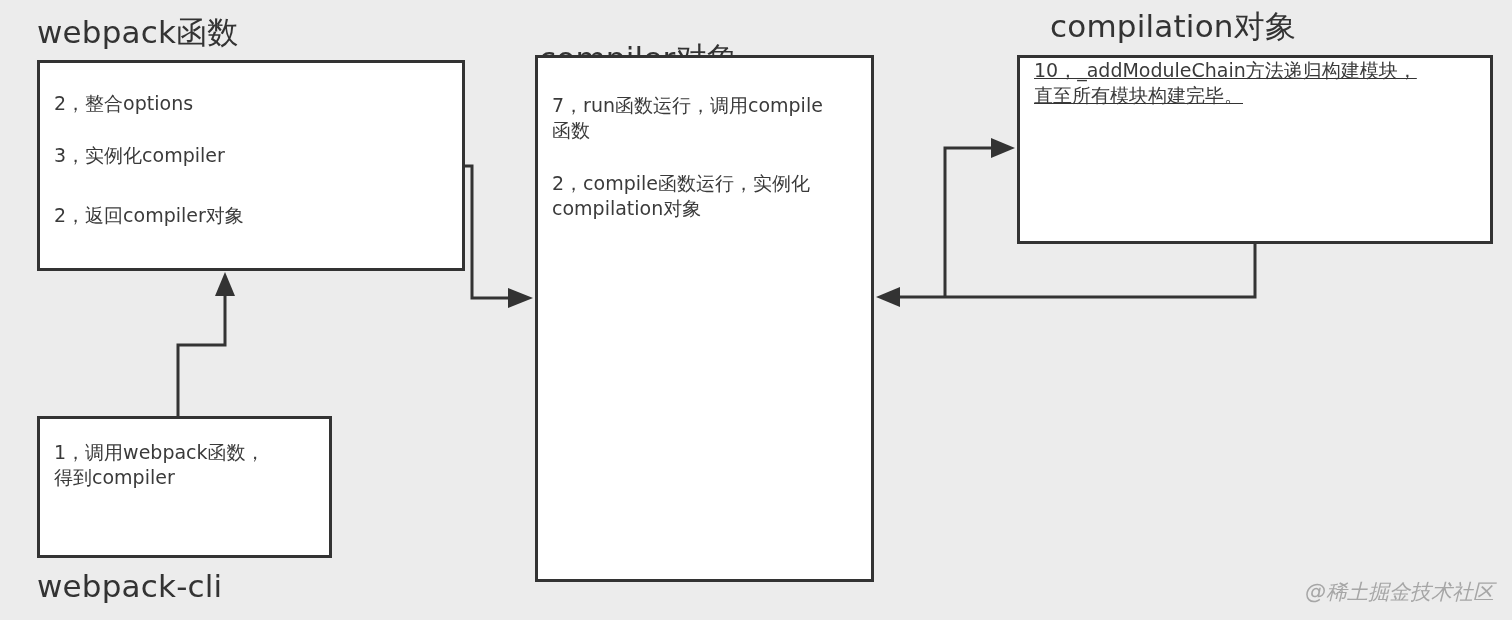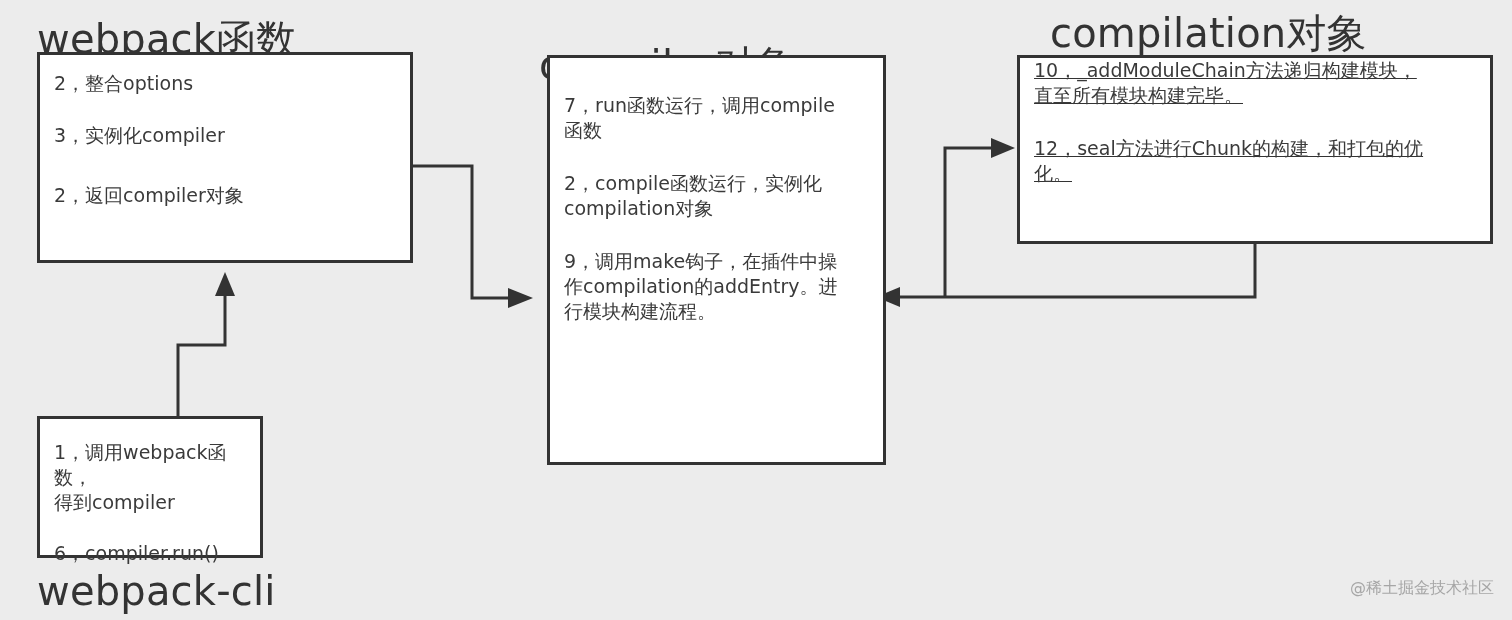--- a/index.html
+++ b/index.html
@@ -3,35 +3,36 @@
 <meta charset="utf-8">
 <style>
   html, body { margin: 0; padding: 0; }
   body {
     width: 1512px; height: 620px; position: relative; overflow: hidden;
     background: #ececec;
     font-family: "DejaVu Sans", "Liberation Sans", sans-serif;
     color: #333;
   }
   .title {
-    position: absolute; font-size: 40px; color: #333; white-space: nowrap;
+    position: absolute; font-size: 31px; color: #333; white-space: nowrap;
     letter-spacing: 0.2px;
   }
   .box {
     position: absolute; background: #fff; border: 3px solid #333;
     box-sizing: border-box; padding: 0 14px;
   }
   .item {
     font-size: 19px; line-height: 25px; color: #3a3a3a; margin: 0;
     white-space: pre-line;
   }
   svg.connectors { position: absolute; left: 0; top: 0; }
   .watermark {
-    position: absolute; right: 18px; top: 578px; font-size: 16px; color: #a6a6a6;
+    position: absolute; right: 18px; top: 578px; font-size: 21px; color: #a6a6a6;
     white-space: nowrap;
+    font-style: italic;
   }
 </style>
 </head>
 <body>
 
 <svg class="connectors" width="1512" height="620">
   <defs>
     <marker id="arrow" markerWidth="10" markerHeight="10" refX="9" refY="5" orient="auto" markerUnits="userSpaceOnUse" viewBox="0 0 10 10">
       <path d="M0,0 L10,5 L0,10 z" fill="#333"></path>
     </marker>
@@ -44,45 +45,39 @@
   <path d="M508,288 L533,298 L508,308 Z" fill="#333"></path>
 
   <polyline points="945,297 945,148 995,148" fill="none" stroke="#333" stroke-width="3"></polyline>
   <path d="M991,138 L1015,148 L991,158 Z" fill="#333"></path>
 
   <polyline points="1255,243 1255,297 898,297" fill="none" stroke="#333" stroke-width="3"></polyline>
   <path d="M900,287 L876,297 L900,307 Z" fill="#333"></path>
 </svg>
 
 <div class="title" style="left:37px; top:12px;">webpack函数</div>
-<div class="box" style="left:37px; top:52px; width:376px; height:211px; padding-top:16px;">
+<div class="box" style="left:37px; top:60px; width:428px; height:211px; padding-top:28px;">
   <p class="item" style="margin-bottom:27px;">2，整合options</p>
   <p class="item" style="margin-bottom:35px;">3，实例化compiler</p>
   <p class="item">2，返回compiler对象</p>
 </div>
 
 <div class="title" style="left:539px; top:6px;margin-top:32px;">compiler对象</div>
-<div class="box" style="left:535px; top:55px; width:339px; height:410px; padding-top:35px;margin-left:12px;">
+<div class="box" style="left:535px; top:55px; width:339px; height:527px; padding-top:35px;">
   <p class="item" style="margin-bottom:28px;">7，run函数运行，调用compile
 函数</p>
   <p class="item" style="margin-bottom:28px;">2，compile函数运行，实例化
 compilation对象</p>
-  <p class="item" style="margin-bottom:28px;">9，调用make钩子，在插件中操
-作compilation的addEntry。进
-行模块构建流程。</p>
 </div>
 
 <div class="title" style="left:1050px; top:6px;">compilation对象</div>
 <div class="box" style="left:1017px; top:55px; width:476px; height:189px; text-decoration:underline;">
   <p class="item" style="margin-bottom:28px;">10，_addModuleChain方法递归构建模块，
 直至所有模块构建完毕。</p>
-  <p class="item">12，seal方法进行Chunk的构建，和打包的优
-化。</p>
 </div>
 
-<div class="box" style="left:37px; top:416px; width:226px; height:142px; padding-top:21px;">
+<div class="box" style="left:37px; top:416px; width:295px; height:142px; padding-top:21px;">
   <p class="item" style="margin-bottom:26px;">1，调用webpack函数，
 得到compiler</p>
-  <p class="item">6，compiler.run()</p>
 </div>
 <div class="title" style="left:37px; top:568px;">webpack-cli</div>
 
 <div class="watermark">@稀土掘金技术社区</div>
 
 </body></html>

